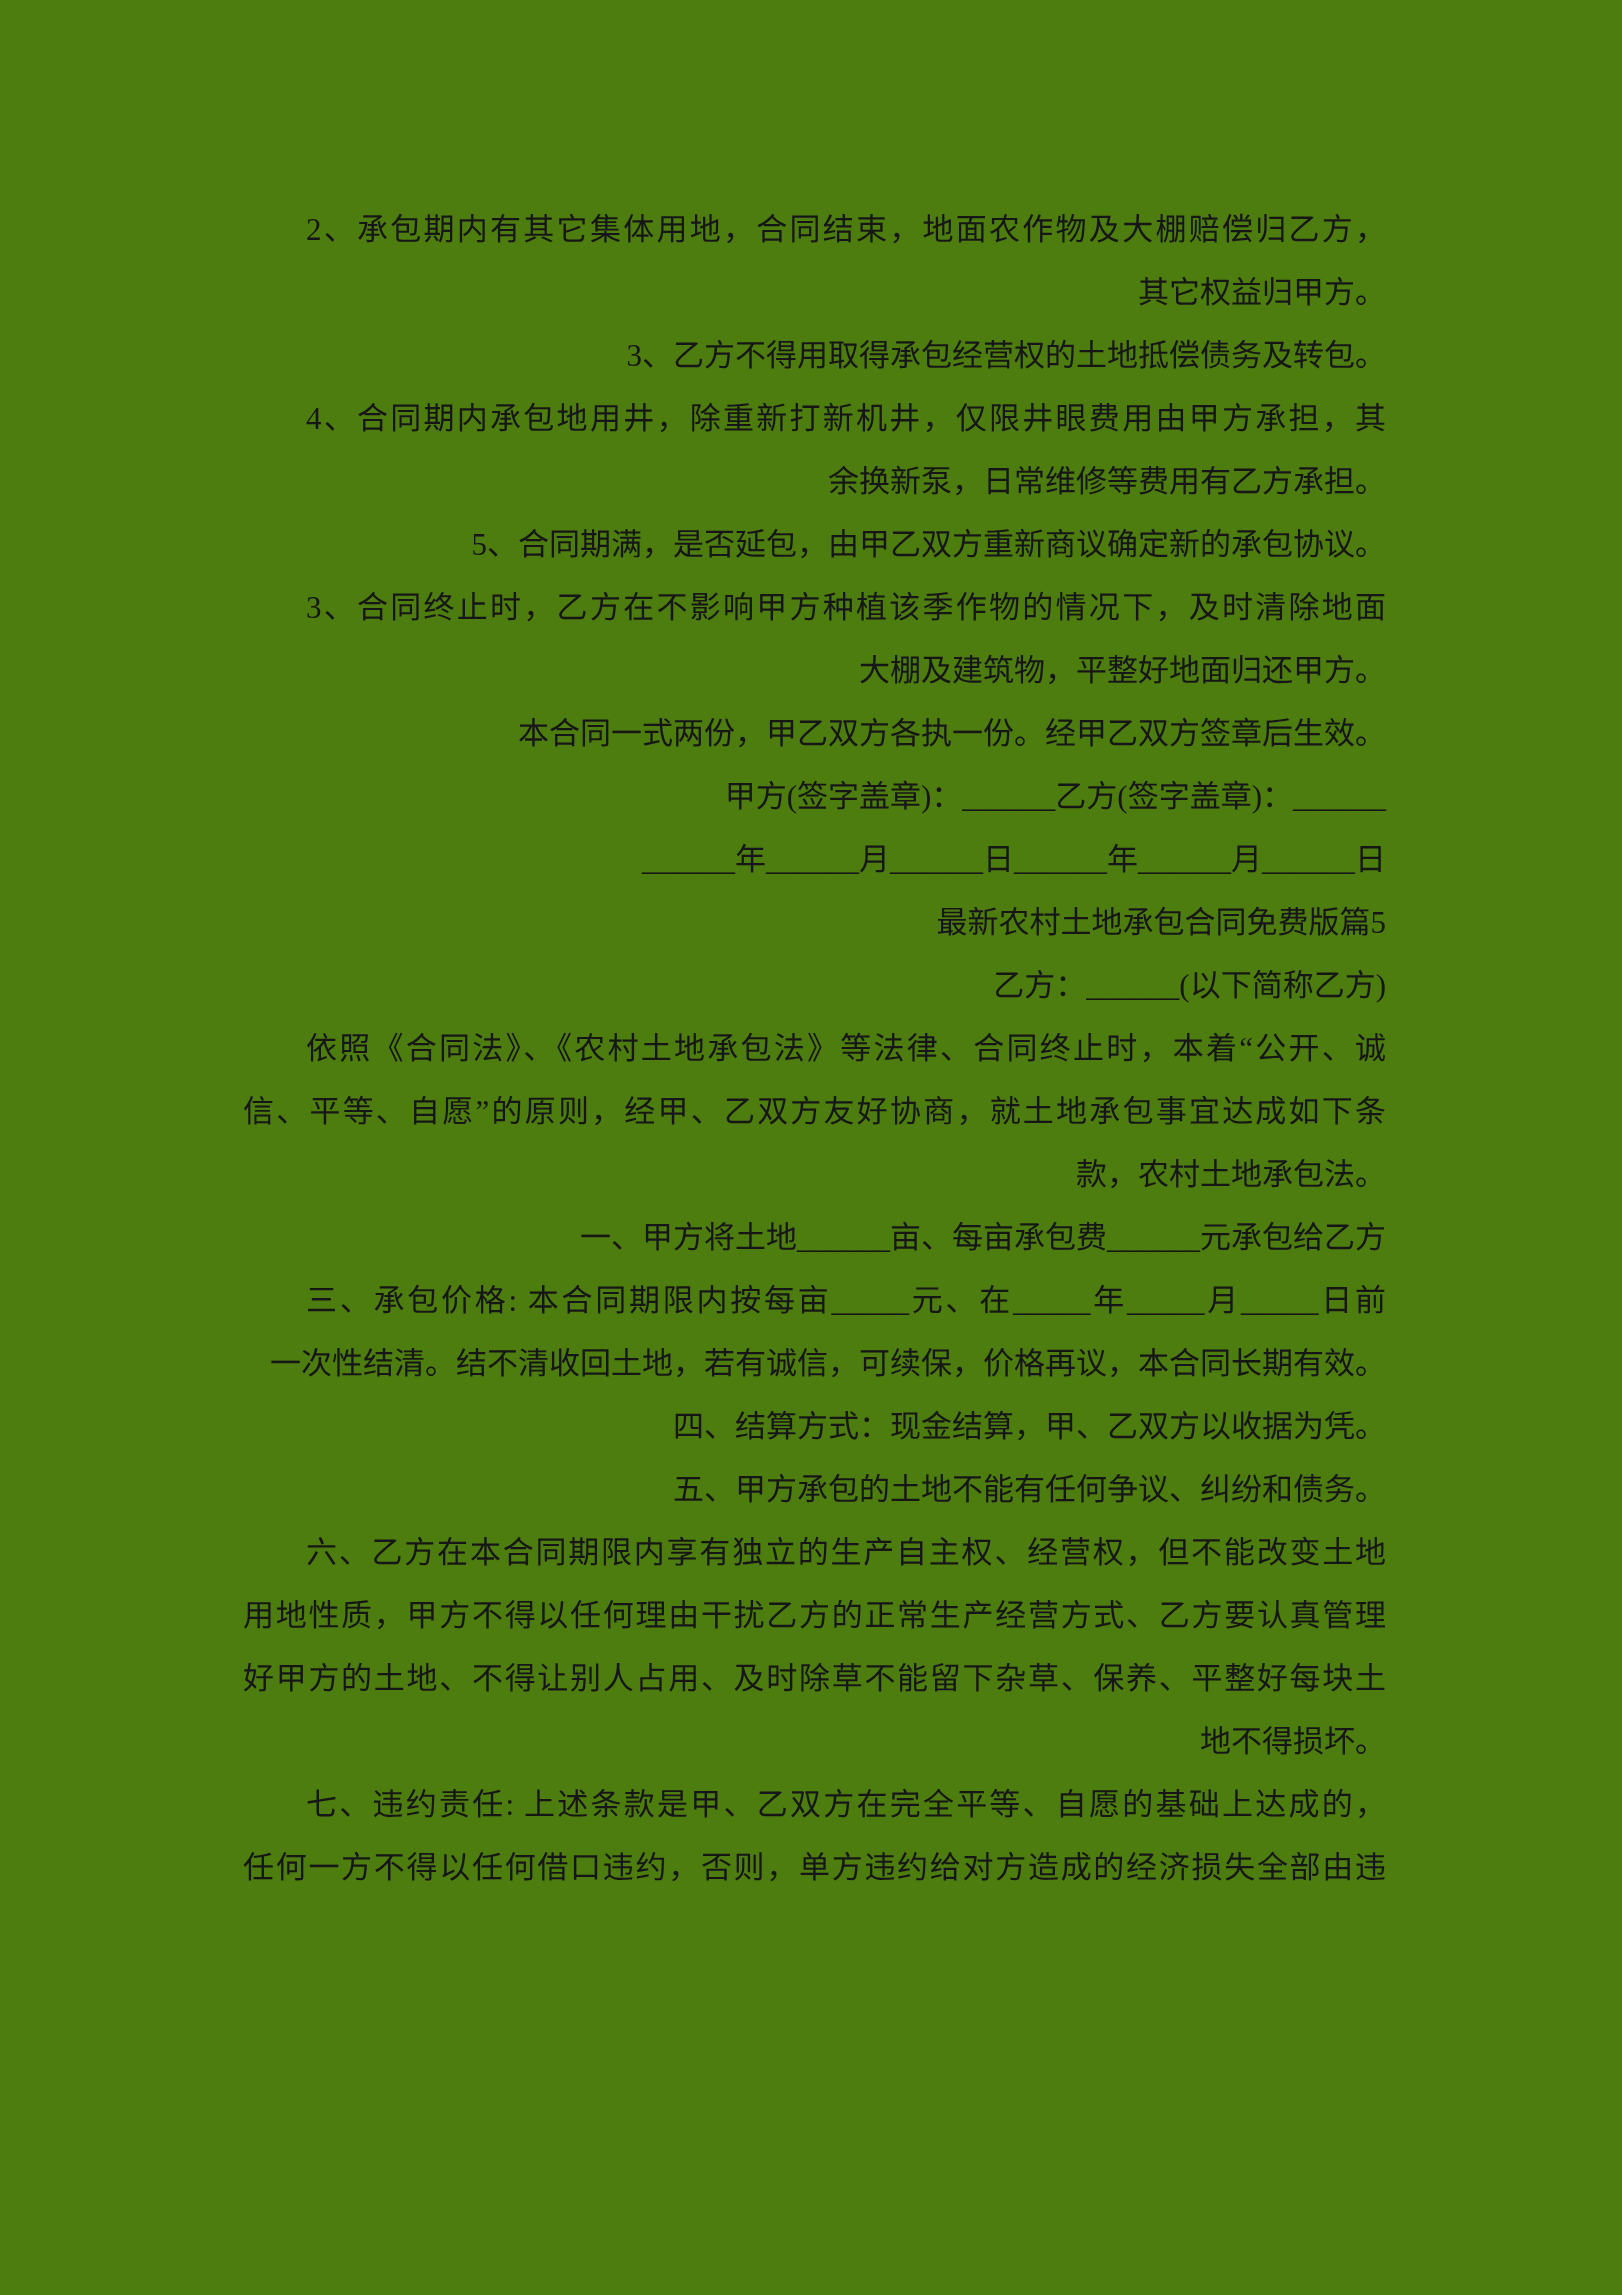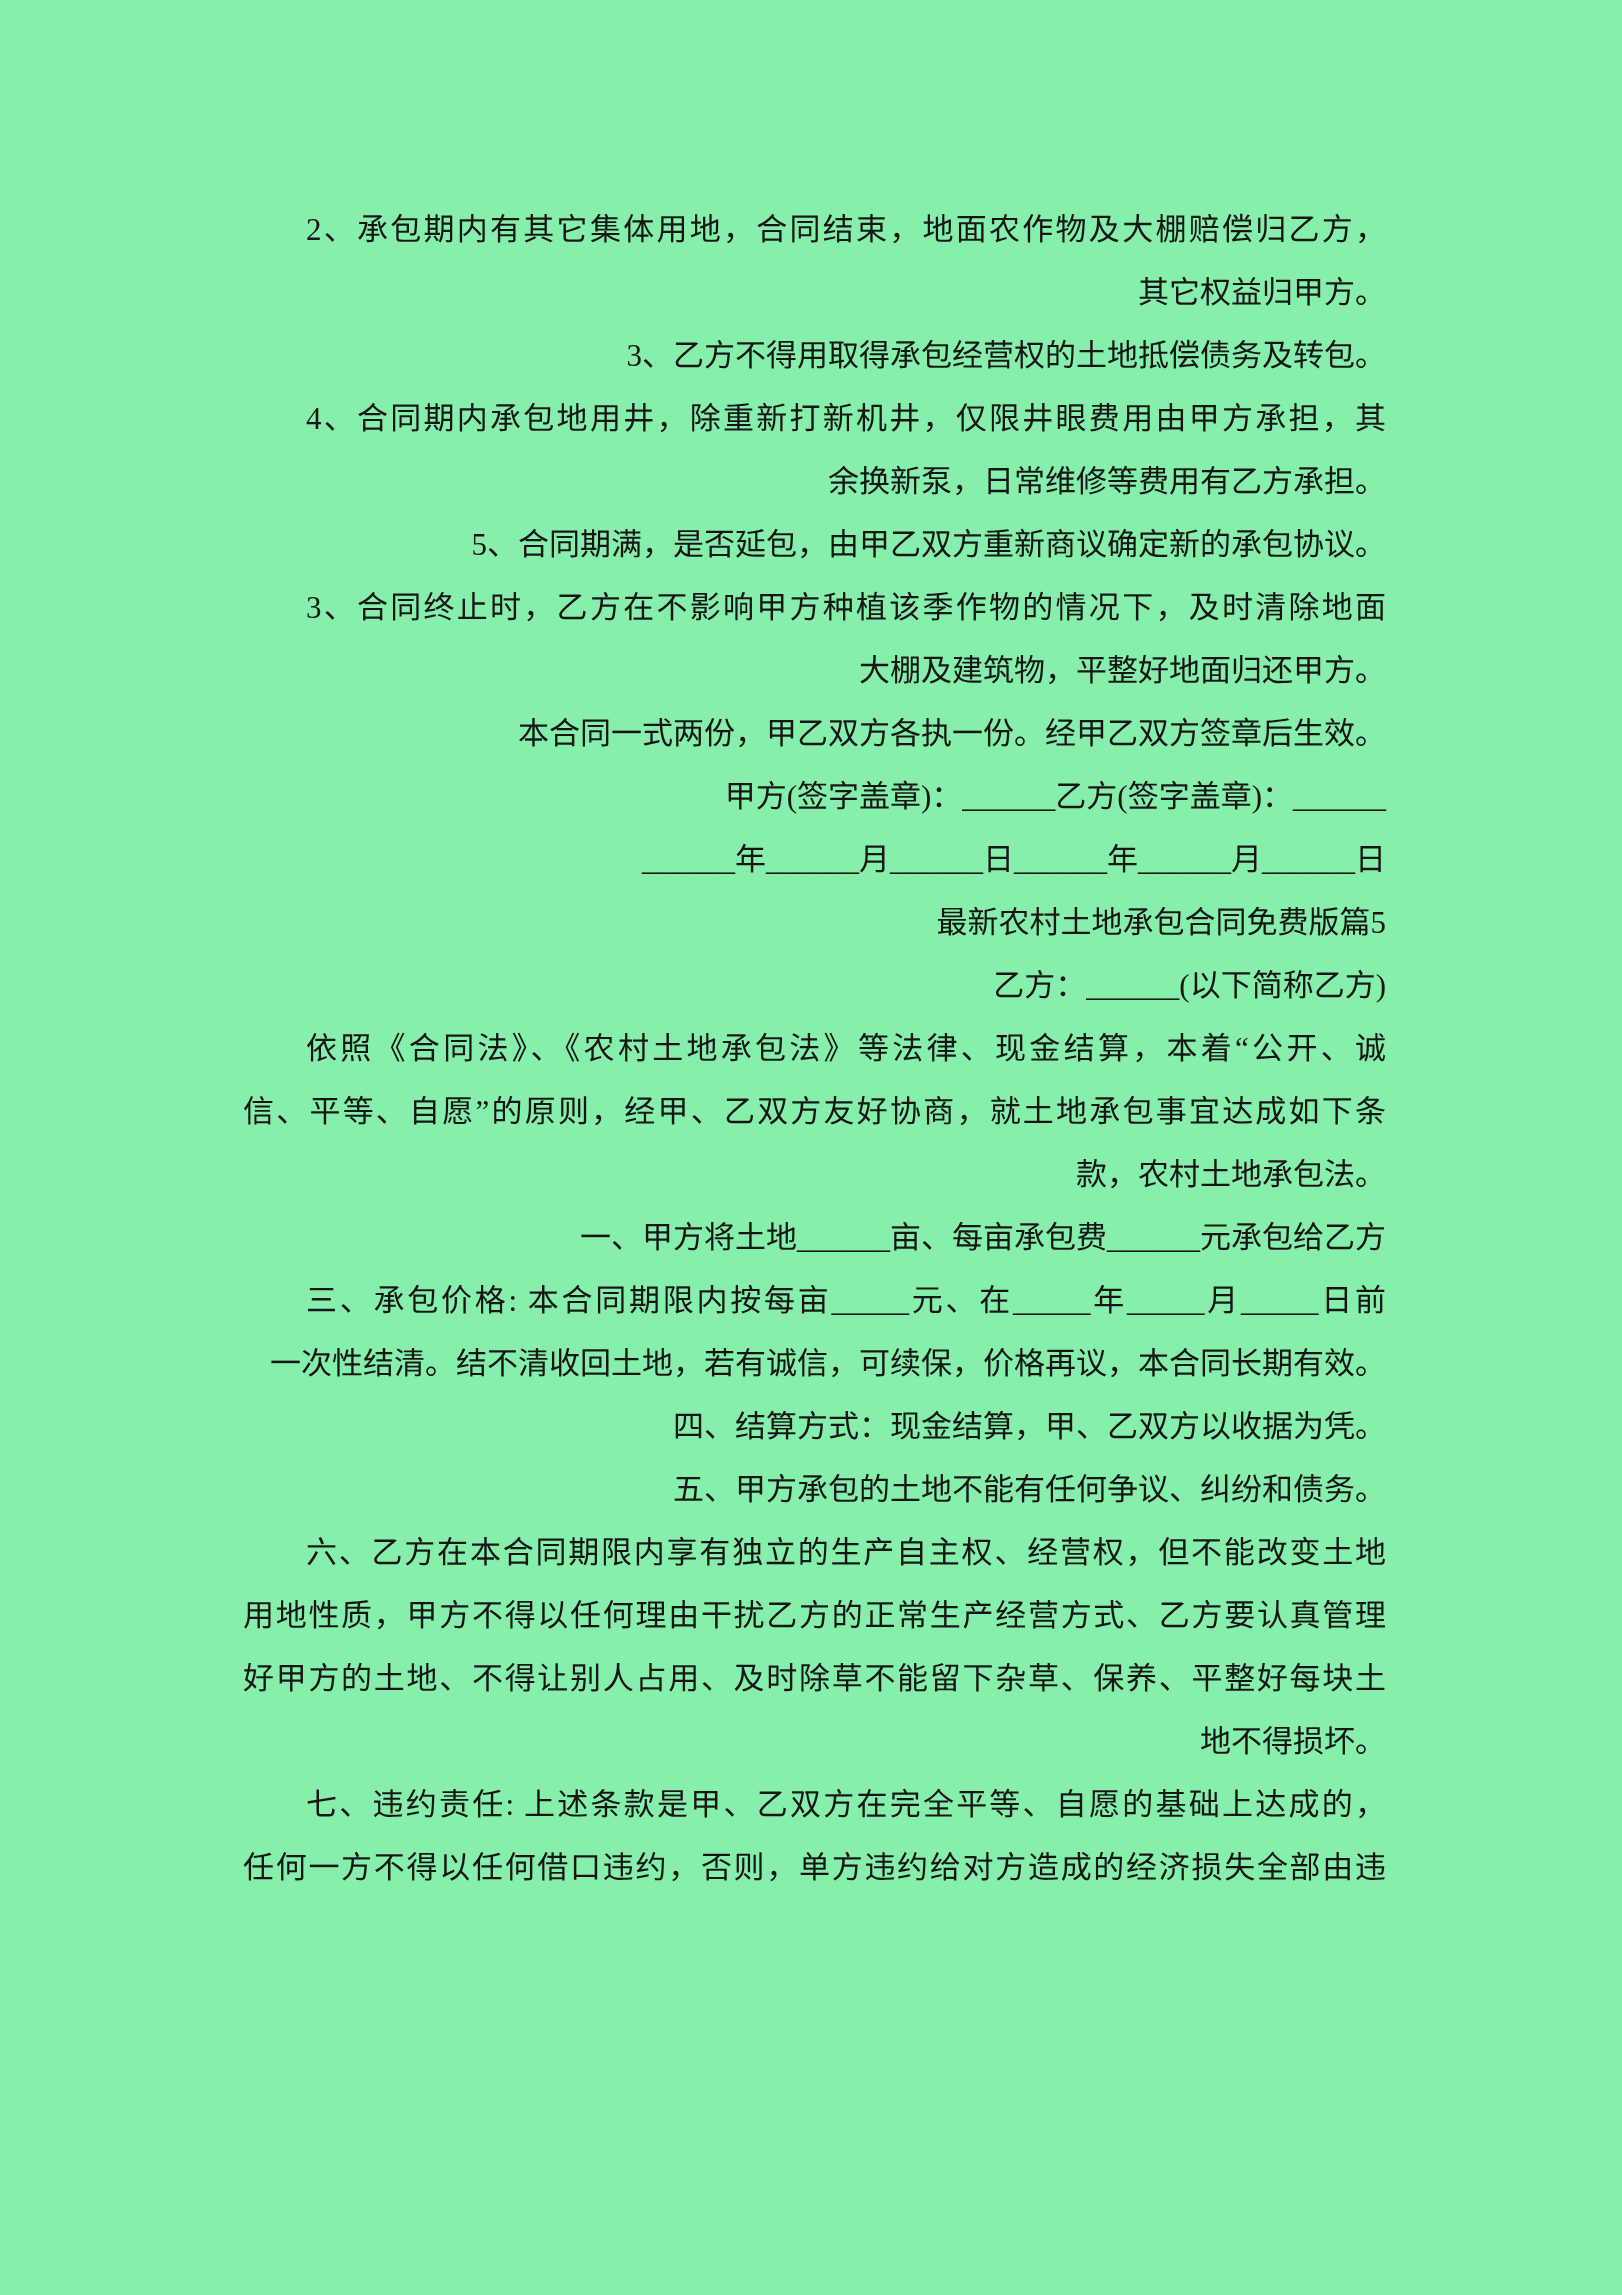--- a/index.html
+++ b/index.html
@@ -43,36 +43,36 @@
     padding-left: 63px;
   }
   
   .line.indent-sm {
     padding-left: 38px;
   }
 </style>
 </head>
 <body>
 
-<div class="page" style="background: #86efac;">
+<div class="page" style="background: #4d7c0f;">
   <div class="doc-body" style="color: rgb(22, 22, 22);">
       <div class="line fill indent">2、承包期内有其它集体用地，合同结束，地面农作物及大棚赔偿归乙方，</div>
       <div class="line">其它权益归甲方。</div>
       <div class="line indent">3、乙方不得用取得承包经营权的土地抵偿债务及转包。</div>
       <div class="line fill indent">4、合同期内承包地用井，除重新打新机井，仅限井眼费用由甲方承担，其</div>
       <div class="line">余换新泵，日常维修等费用有乙方承担。</div>
       <div class="line indent">5、合同期满，是否延包，由甲乙双方重新商议确定新的承包协议。</div>
       <div class="line fill indent">3、合同终止时，乙方在不影响甲方种植该季作物的情况下，及时清除地面</div>
       <div class="line">大棚及建筑物，平整好地面归还甲方。</div>
       <div class="line indent">本合同一式两份，甲乙双方各执一份。经甲乙双方签章后生效。</div>
       <div class="line indent">甲方(签字盖章)：______乙方(签字盖章)：______</div>
       <div class="line indent-sm">______年______月______日______年______月______日</div>
       <div class="line indent">最新农村土地承包合同免费版篇5</div>
       <div class="line indent">乙方：______(以下简称乙方)</div>
-      <div class="line fill indent">依照《合同法》、《农村土地承包法》等法律、现金结算，本着“公开、诚</div>
+      <div class="line fill indent">依照《合同法》、《农村土地承包法》等法律、合同终止时，本着“公开、诚</div>
       <div class="line fill">信、平等、自愿”的原则，经甲、乙双方友好协商，就土地承包事宜达成如下条</div>
       <div class="line">款，农村土地承包法。</div>
       <div class="line indent">一、甲方将土地______亩、每亩承包费______元承包给乙方</div>
       <div class="line fill indent">三、承包价格: 本合同期限内按每亩_____元、在_____年_____月_____日前</div>
       <div class="line">一次性结清。结不清收回土地，若有诚信，可续保，价格再议，本合同长期有效。</div>
       <div class="line indent">四、结算方式：现金结算，甲、乙双方以收据为凭。</div>
       <div class="line indent">五、甲方承包的土地不能有任何争议、纠纷和债务。</div>
       <div class="line fill indent">六、乙方在本合同期限内享有独立的生产自主权、经营权，但不能改变土地</div>
       <div class="line fill">用地性质，甲方不得以任何理由干扰乙方的正常生产经营方式、乙方要认真管理</div>
       <div class="line fill">好甲方的土地、不得让别人占用、及时除草不能留下杂草、保养、平整好每块土</div>

